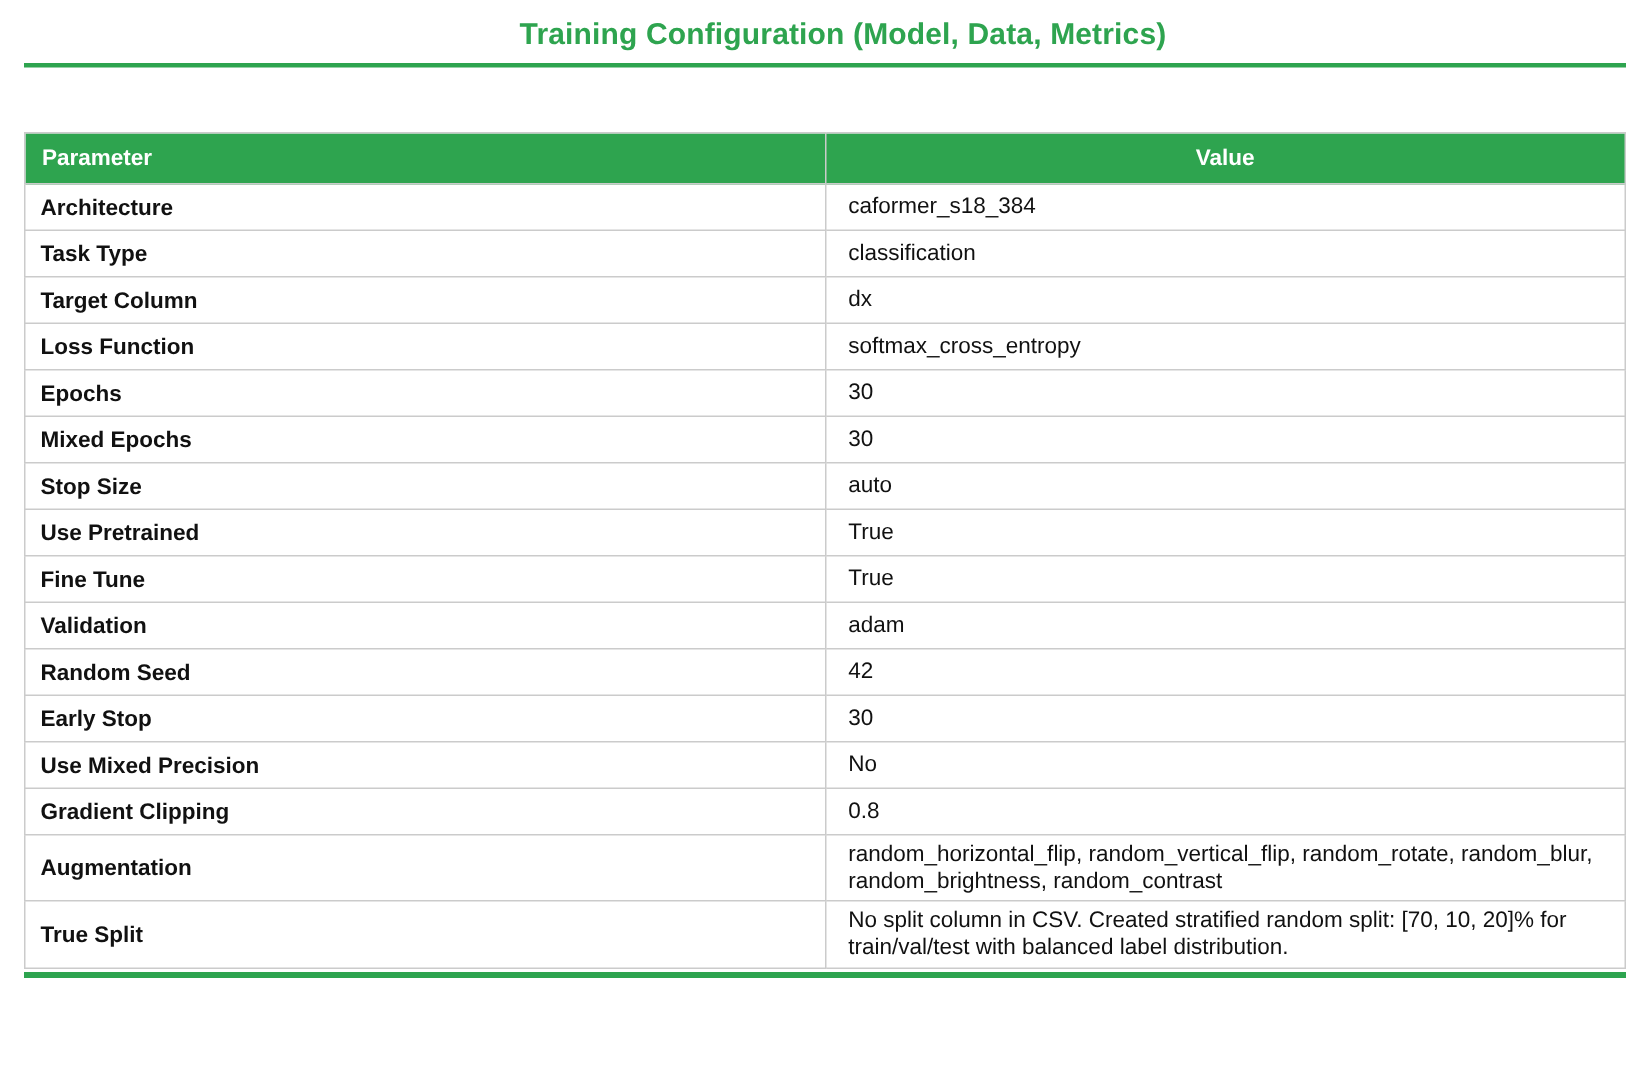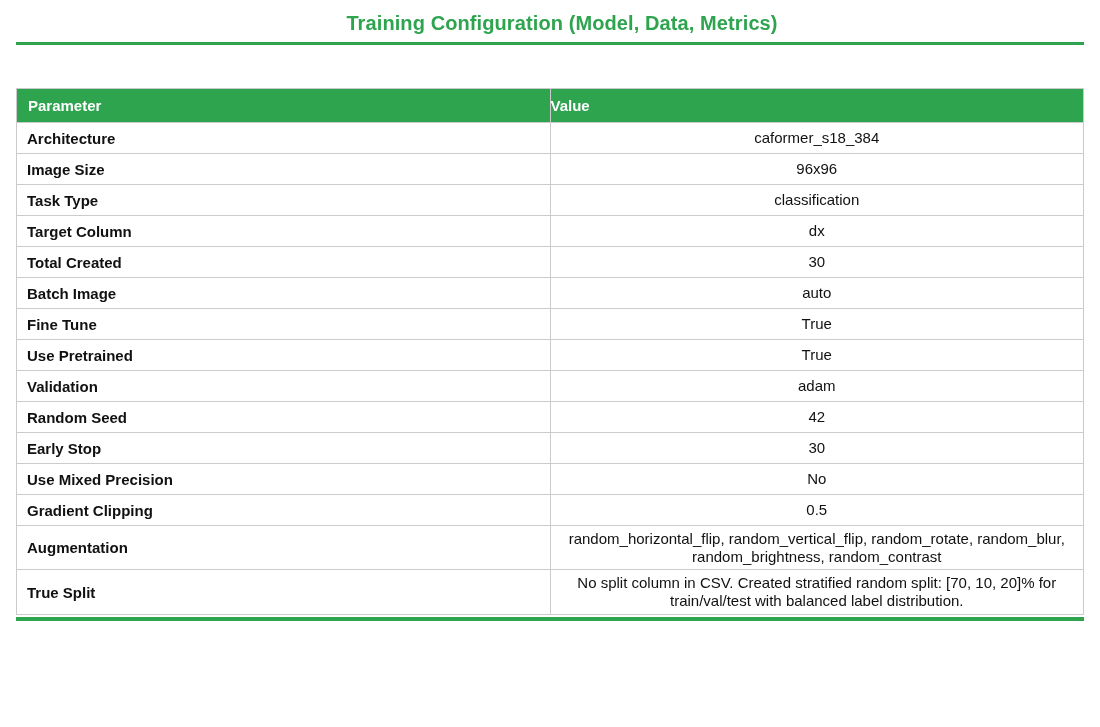--- a/index.html
+++ b/index.html
@@ -51,30 +51,29 @@
     color: #ffffff;
     font-weight: bold;
     height: 34px;
     font-size: 15px;
   }
   th.param-head {
     text-align: left;
     padding-left: 11px;
   }
   th.value-head {
-    text-align: left;
+    text-align: center;
   }
   td.param-cell {
     text-align: left;
     padding: 4px 10px;
     height: 31px;
     font-weight: bold;
   }
   td.value-cell {
-    text-align: center;
     padding: 4px 15px;
     line-height: 1.18;
   }
 </style>
 </head>
 <body>
 
 <div class="page">
 
   <div class="page-title">Training Configuration (Model, Data, Metrics)</div>
@@ -91,66 +90,70 @@
         <th class="param-head">Parameter</th>
         <th class="value-head">Value</th>
       </tr>
     </thead>
     <tbody>
         <tr>
           <td class="param-cell">Architecture</td>
           <td class="value-cell">caformer_s18_384</td>
         </tr>
         <tr>
-          <td class="param-cell">Image Size</td>
-          <td class="value-cell">96x96</td>
-        </tr>
-        <tr>
           <td class="param-cell">Task Type</td>
           <td class="value-cell">classification</td>
         </tr>
         <tr>
           <td class="param-cell">Target Column</td>
           <td class="value-cell">dx</td>
         </tr>
         <tr>
-          <td class="param-cell">Total Created</td>
+          <td class="param-cell">Loss Function</td>
+          <td class="value-cell">softmax_cross_entropy</td>
+        </tr>
+        <tr>
+          <td class="param-cell">Epochs</td>
           <td class="value-cell">30</td>
         </tr>
         <tr>
-          <td class="param-cell">Batch Image</td>
+          <td class="param-cell">Mixed Epochs</td>
+          <td class="value-cell">30</td>
+        </tr>
+        <tr>
+          <td class="param-cell">Stop Size</td>
           <td class="value-cell">auto</td>
         </tr>
         <tr>
-          <td class="param-cell">Fine Tune</td>
+          <td class="param-cell">Use Pretrained</td>
           <td class="value-cell">True</td>
         </tr>
         <tr>
-          <td class="param-cell">Use Pretrained</td>
+          <td class="param-cell">Fine Tune</td>
           <td class="value-cell">True</td>
         </tr>
         <tr>
           <td class="param-cell">Validation</td>
           <td class="value-cell">adam</td>
         </tr>
         <tr>
           <td class="param-cell">Random Seed</td>
           <td class="value-cell">42</td>
         </tr>
         <tr>
           <td class="param-cell">Early Stop</td>
           <td class="value-cell">30</td>
         </tr>
         <tr>
           <td class="param-cell">Use Mixed Precision</td>
           <td class="value-cell">No</td>
         </tr>
         <tr>
           <td class="param-cell">Gradient Clipping</td>
-          <td class="value-cell">0.5</td>
+          <td class="value-cell">0.8</td>
         </tr>
         <tr>
           <td class="param-cell">Augmentation</td>
           <td class="value-cell">random_horizontal_flip, random_vertical_flip, random_rotate, random_blur, random_brightness, random_contrast</td>
         </tr>
         <tr>
           <td class="param-cell">True Split</td>
           <td class="value-cell">No split column in CSV. Created stratified random split: [70, 10, 20]% for train/val/test with balanced label distribution.</td>
         </tr>
       </tbody>

